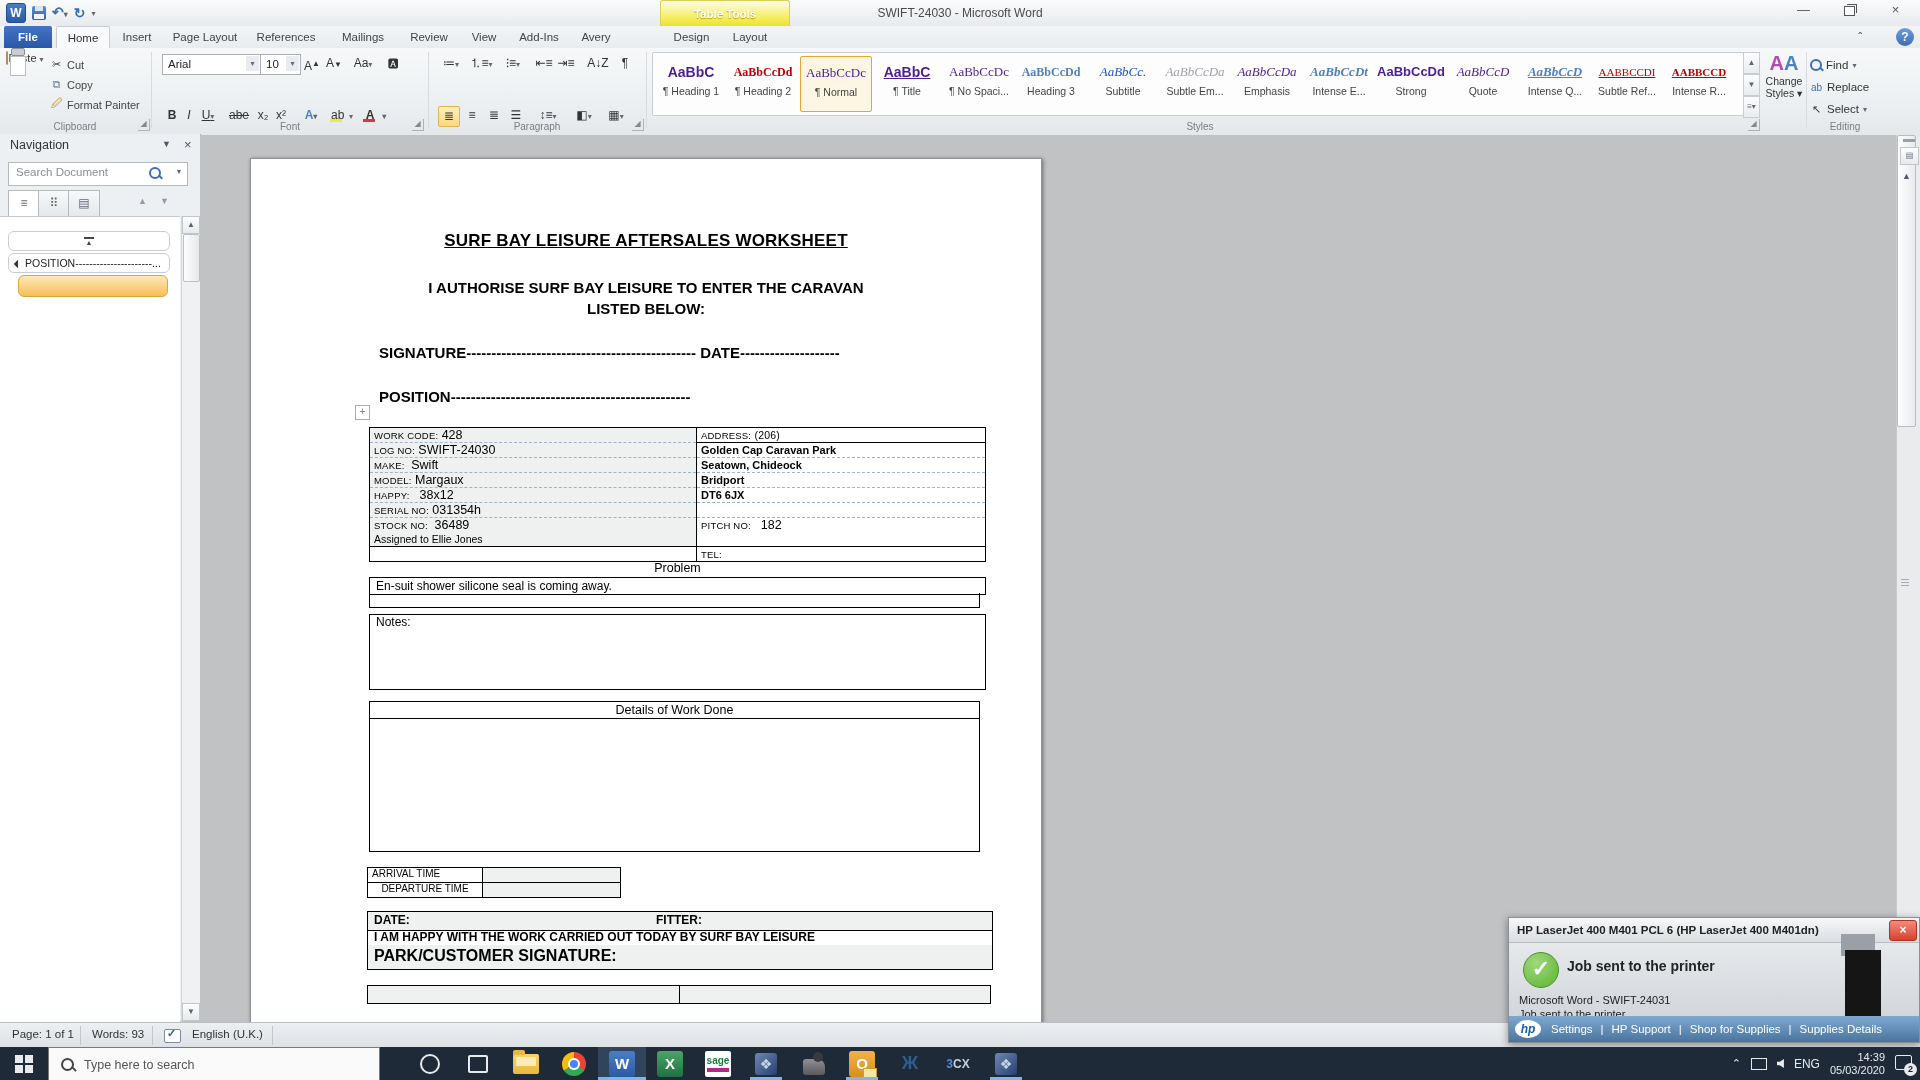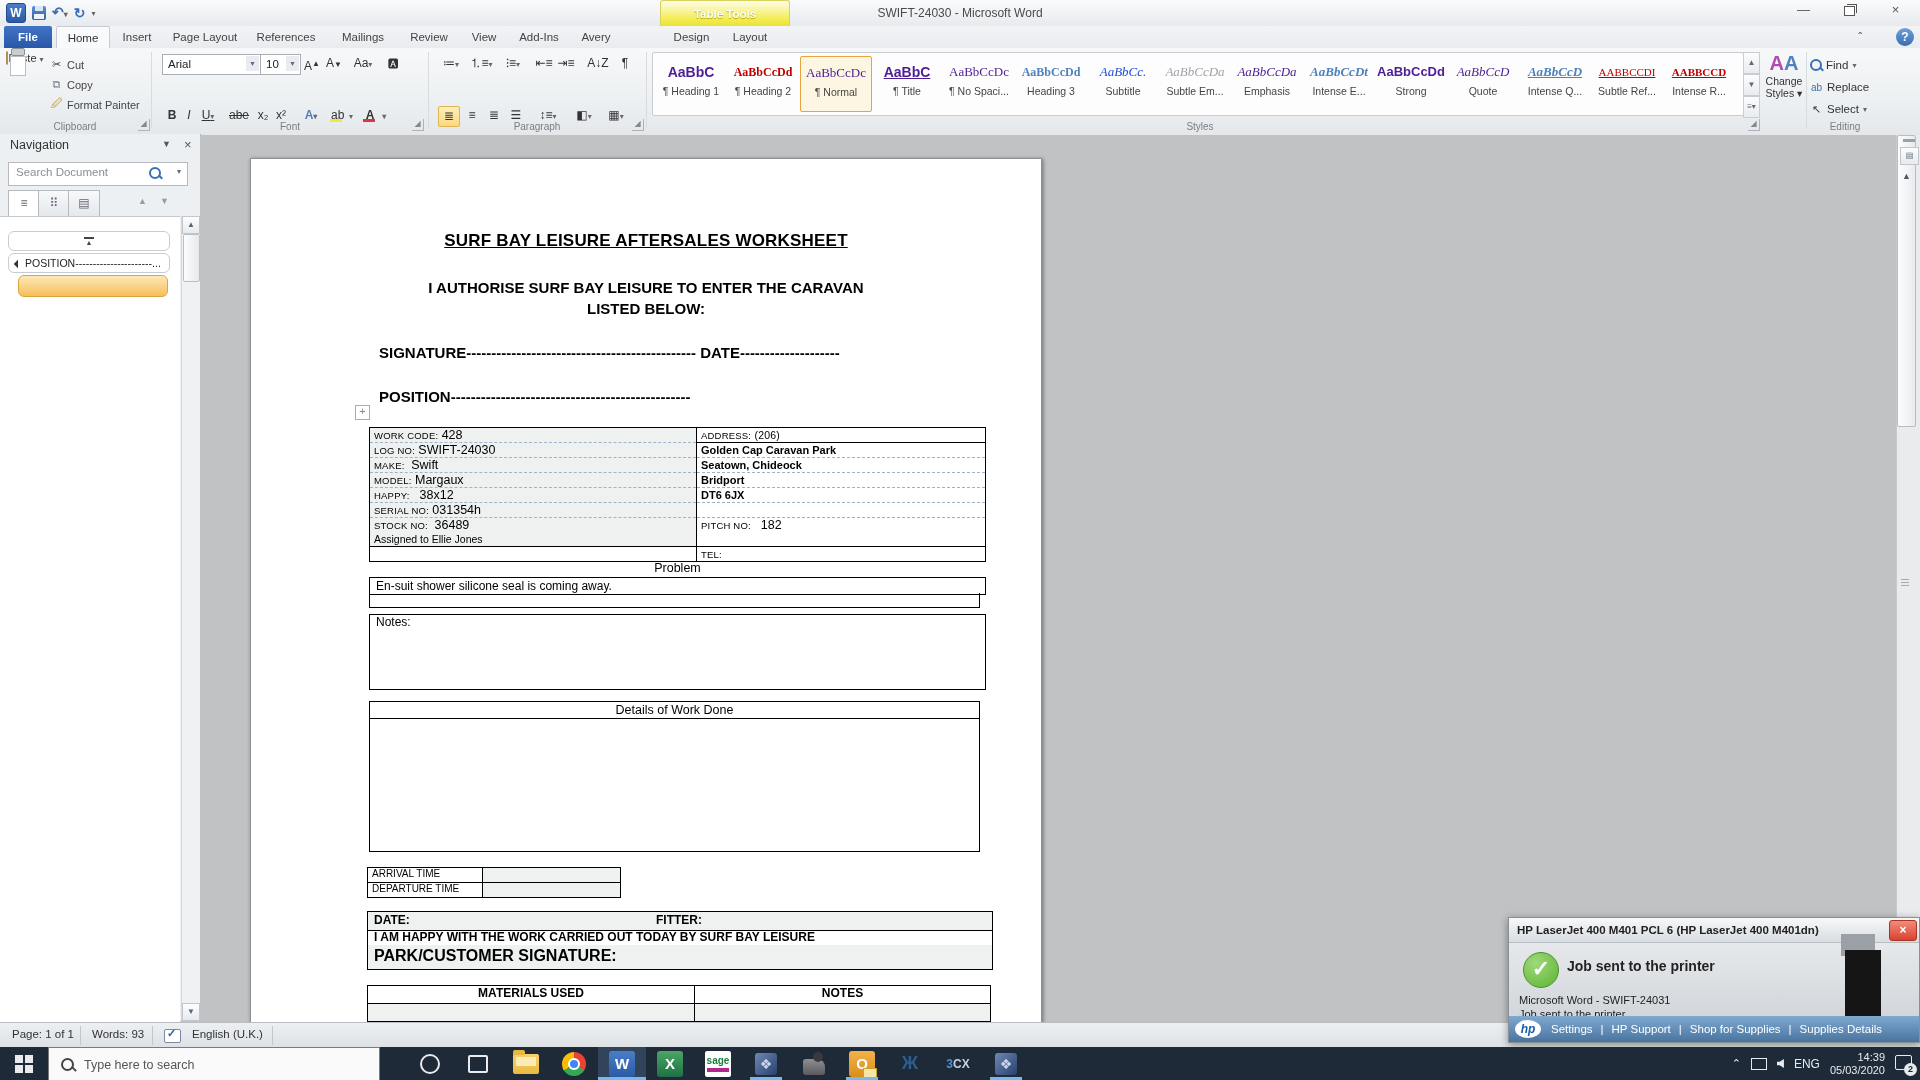--- a/index.html
+++ b/index.html
@@ -452,39 +452,35 @@
       <div class="abs boxed sect-hd" style="left:118px;top:542px;width:609px;height:15px;padding-top:1px;" data-interactable="false"><span>Details of Work Done</span></div>
       <div class="abs boxed" style="left:118px;top:557px;width:609px;height:135px;border-top:none;" data-interactable="true"></div>
 
       <table class="abs mtab" style="left:116px;top:708px;width:254px;" data-interactable="true">
         <tbody>
             <tr style="height:15px;">
               <td style="width:106px;font-size:10px;" data-interactable="false"><span>ARRIVAL  TIME</span></td>
               <td class="gray" data-interactable="true"></td>
             </tr>
         <tr style="height:15px;">
-              <td style="font-size:10px;" data-interactable="false"><span>DEPARTURE  TIME</span></td>
+              <td style="font-size:10px;text-align:center;" data-interactable="false"><span>DEPARTURE  TIME</span></td>
               <td class="gray" data-interactable="true"></td>
             </tr>
       </tbody>
         </table>
 
       <div class="abs boxed gray" style="left:116px;top:752px;width:618px;height:17px;padding:1px 0 0 6px;font-weight:bold;" data-interactable="true">
         <span data-interactable="false">DATE:</span>
         <span style="position:absolute;left:288px;" data-interactable="false">FITTER:</span>
       </div>
       <div class="abs boxed" style="left:116px;top:770px;width:618px;height:16px;padding:1px 0 0 6px;font-weight:bold;border-top:none;" data-interactable="false"><span>I AM HAPPY WITH THE WORK CARRIED OUT TODAY BY SURF BAY LEISURE</span></div>
       <div class="abs boxed gray" style="left:116px;top:786px;width:618px;height:22px;padding:2px 0 0 6px;font-weight:bold;font-size:16px;border-top:none;" data-interactable="true"><span>PARK/CUSTOMER SIGNATURE:</span></div>
 
       <table class="abs mtab" style="left:116px;top:826px;width:624px;" data-interactable="true">
         <tbody>
-            <tr style="height:18px;">
-          <td style="width:318px;text-align:center;font-weight:bold;" data-interactable="false"><span>MATERIALS USED</span></td>
-          <td style="text-align:center;font-weight:bold;" data-interactable="false"><span>NOTES</span></td>
-        </tr>
         <tr style="height:18px;">
           <td class="gray" data-interactable="true"></td>
           <td class="gray" data-interactable="true"></td>
         </tr>
       </tbody>
         </table>
     </div>
 
     <div class="abs vscroll" data-interactable="true">
       <div style="position:absolute;left:6px;top:4px;width:12px;height:3px;background:#9AA0A6;" data-interactable="true"></div>

